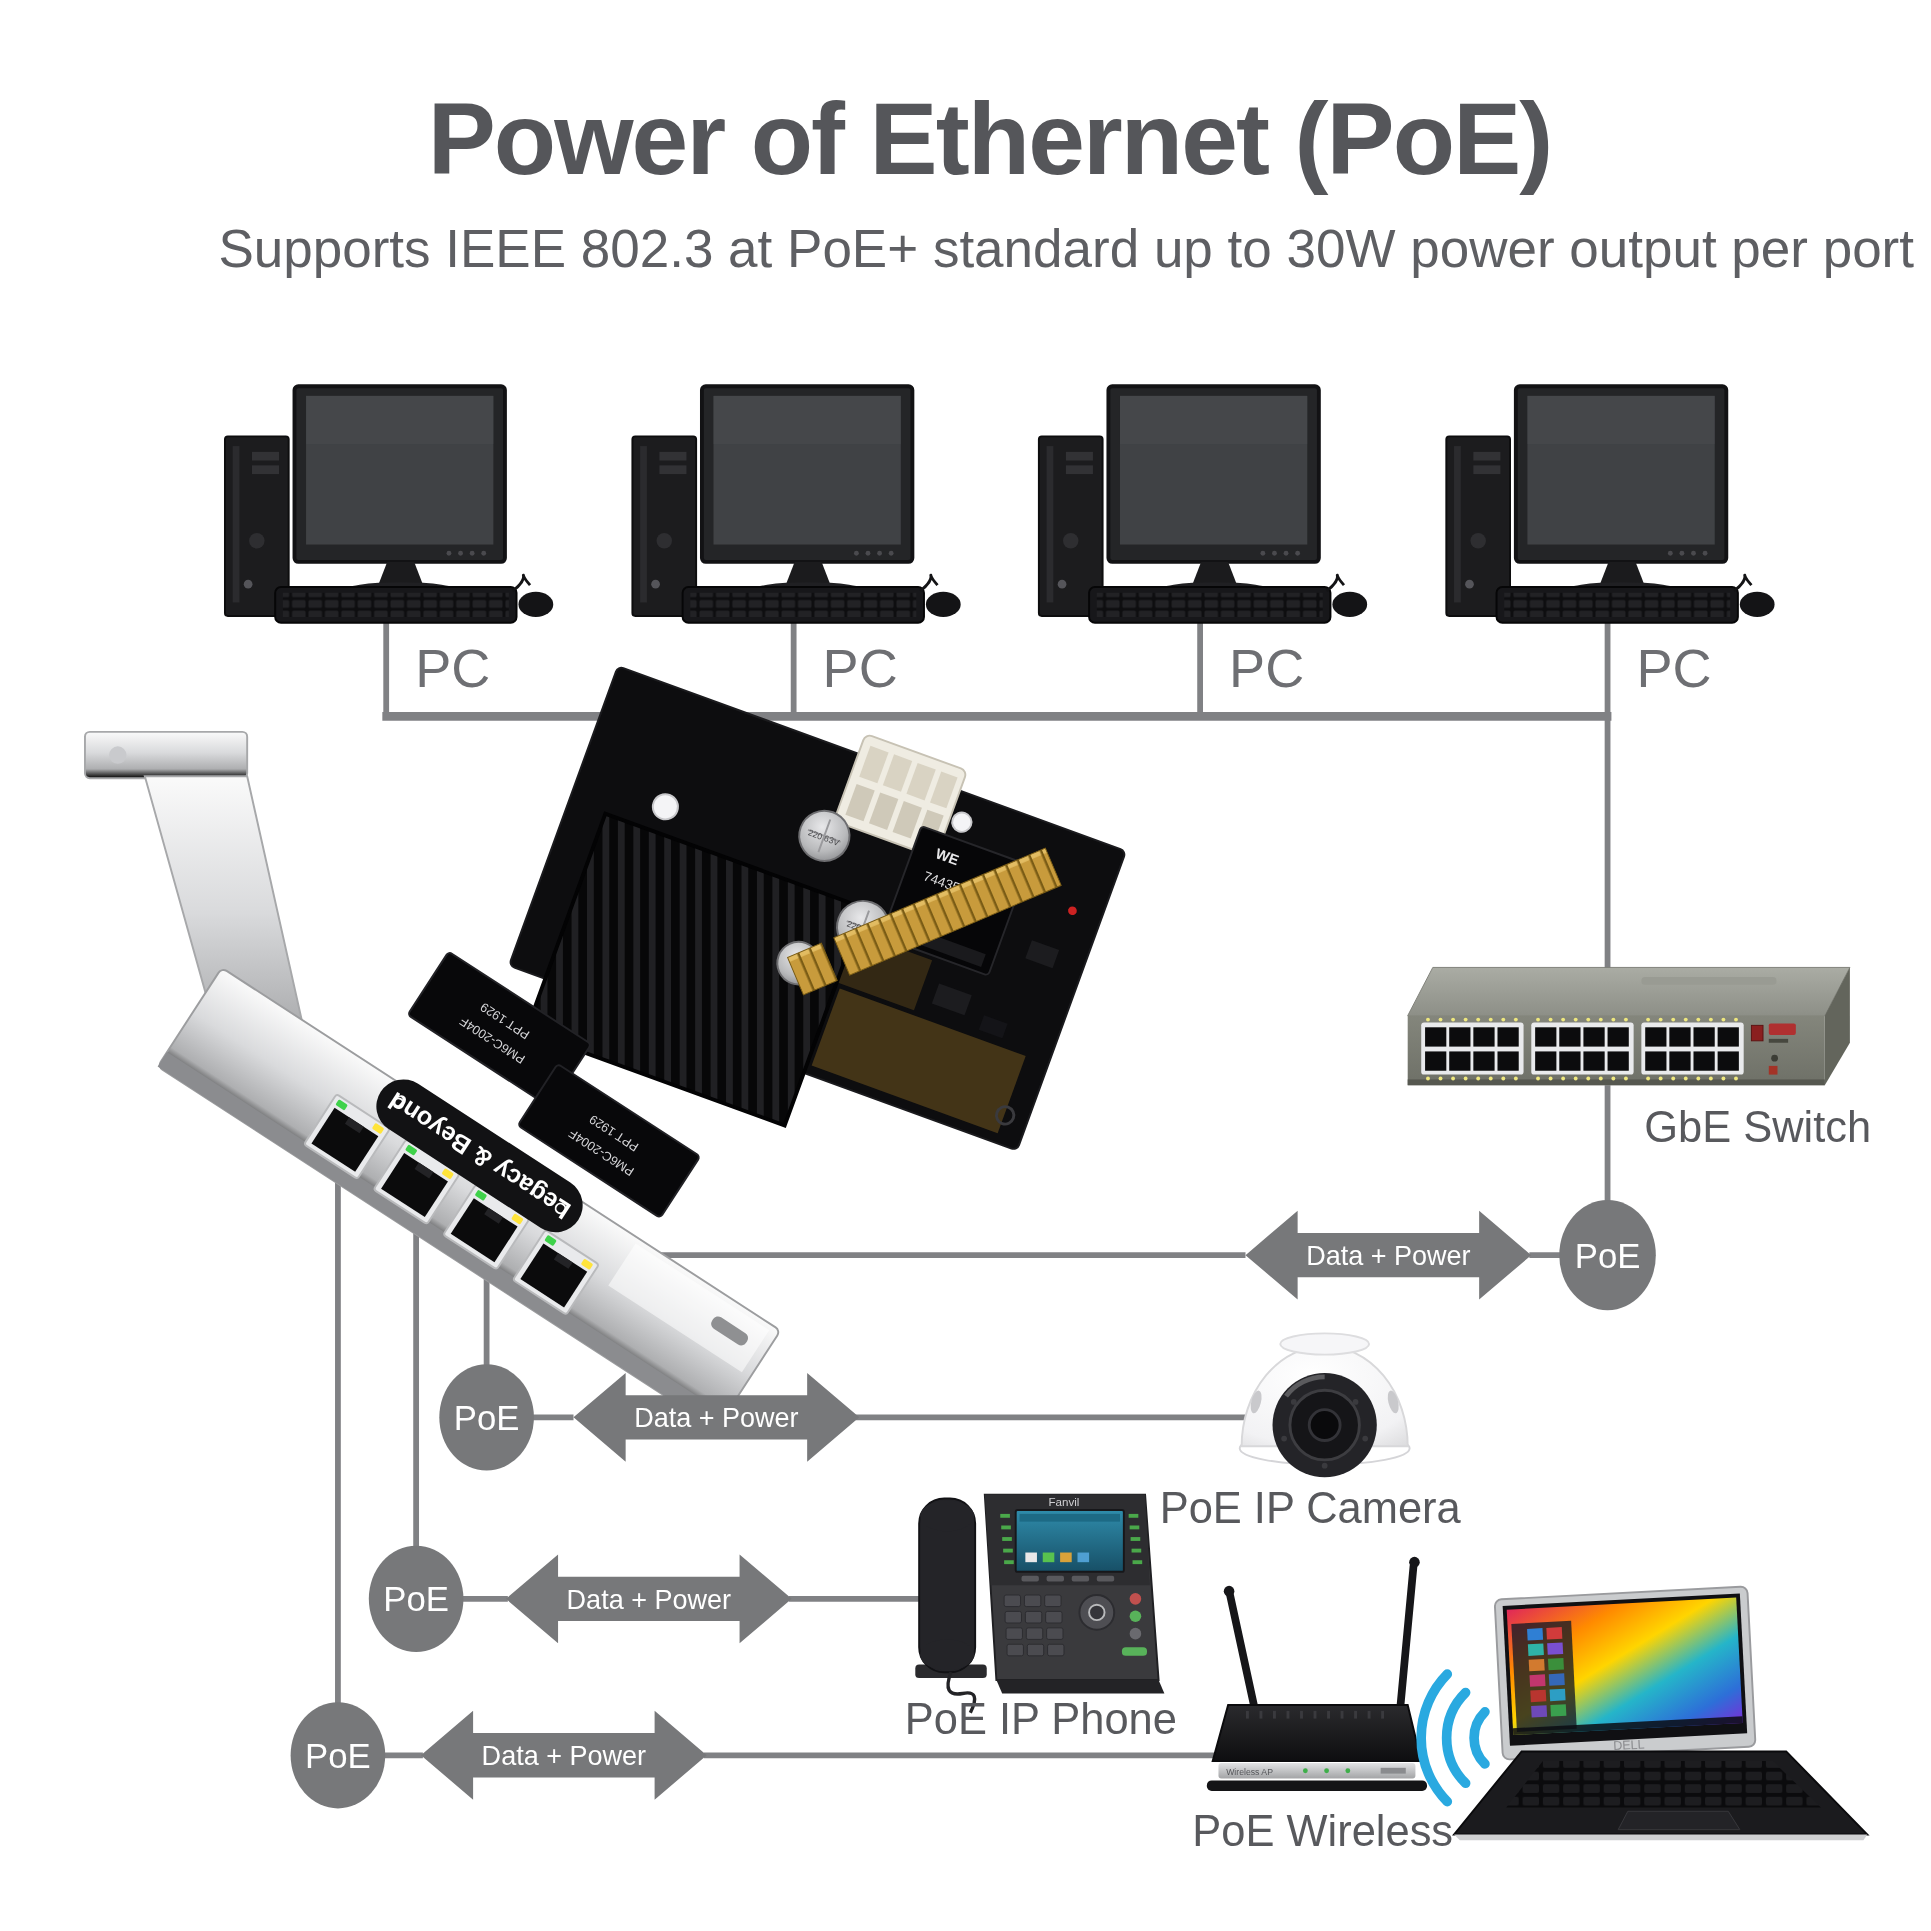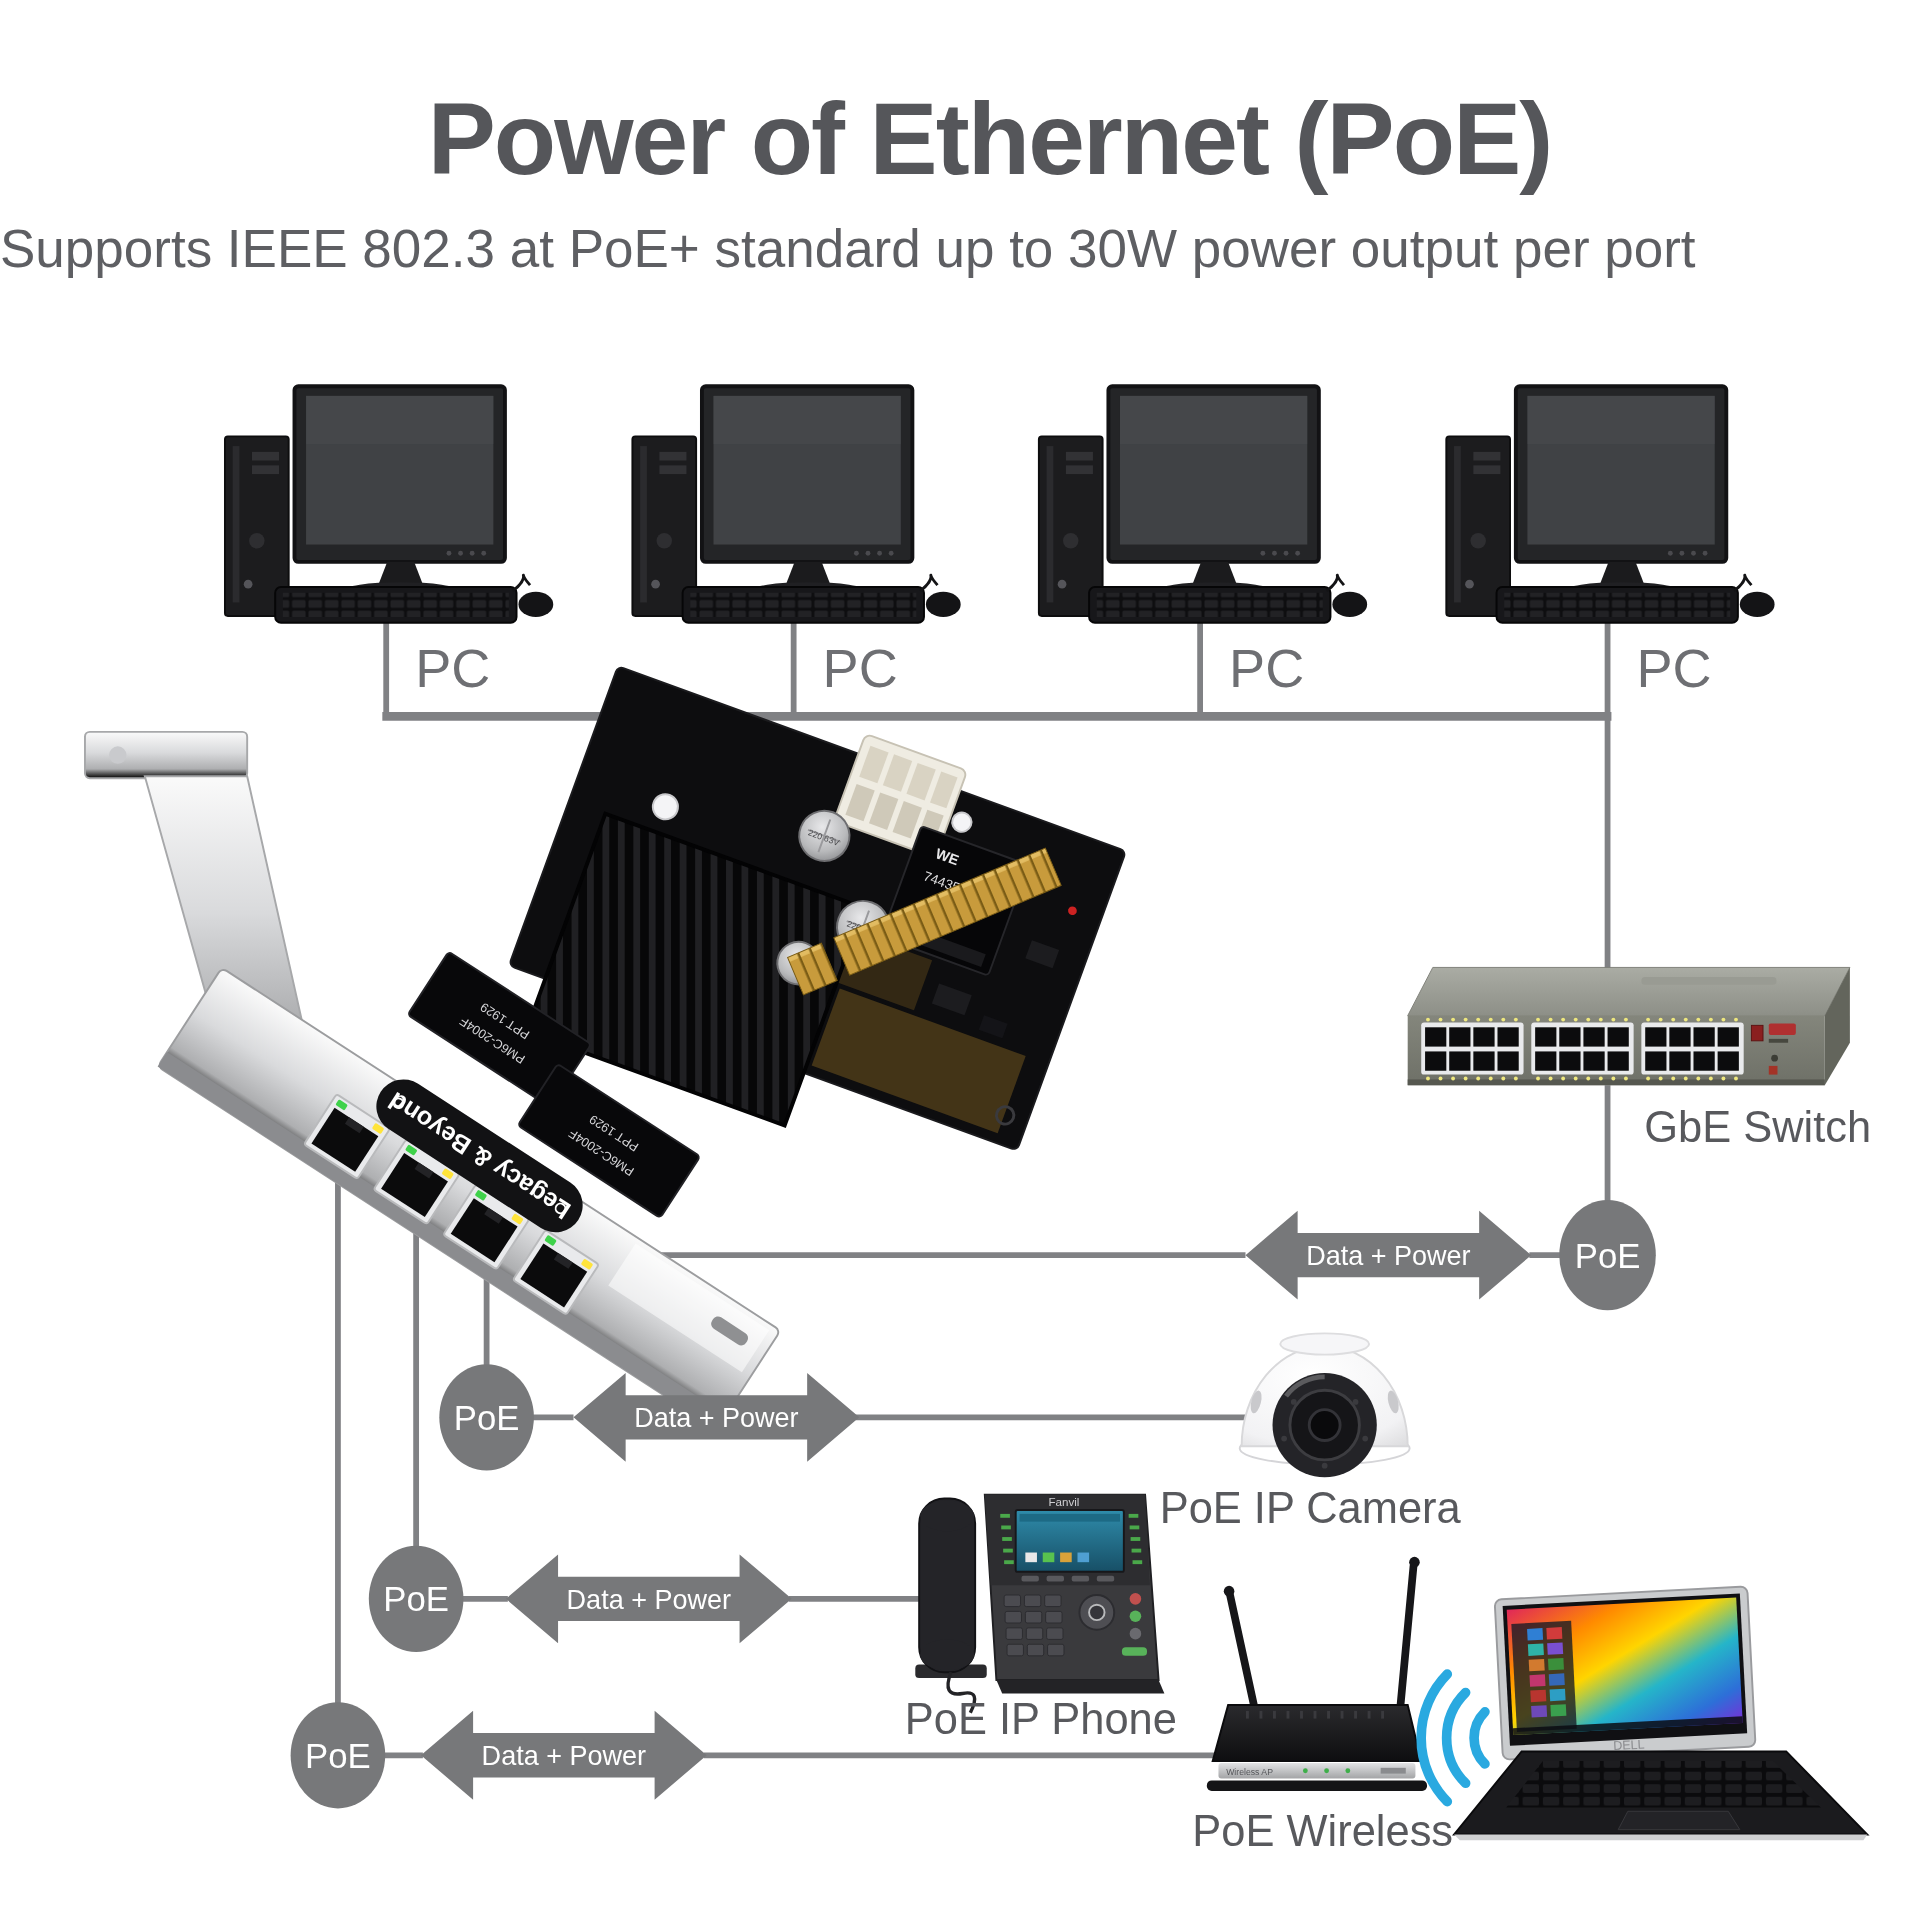--- a/index.html
+++ b/index.html
@@ -1,20 +1,20 @@
 <!DOCTYPE html>
 <html><head>
 <meta charset="utf-8">
 <style>
   html,body{margin:0;padding:0;background:#ffffff;}
   #stage{position:relative;width:1931px;height:1931px;background:#ffffff;overflow:hidden;
          font-family:"Liberation Sans", sans-serif;}
   .title{position:absolute;left:0;top:81px;width:1931px;text-align:center;
          font-size:102px;font-weight:700;color:#55565a;letter-spacing:-1.9px;padding-left:24px;}
-  .subtitle{position:absolute;left:0;top:218px;width:1914px;text-align:left;
+  .subtitle{position:absolute;left:0;top:218px;width:1914px;text-align:right;
          font-size:53px;font-weight:400;color:#5e5f63;}
   svg{position:absolute;left:0;top:0;}
   text{font-family:"Liberation Sans", sans-serif;}
   .devlabel{font-size:45px;fill:#58595d;}
   .pclabel{font-size:56px;fill:#6e6f73;}
   .arrowtext{font-size:28px;fill:#ffffff;font-weight:500;}
   .poetext{font-size:36px;fill:#ffffff;}
 </style>
 </head>
 <body>

